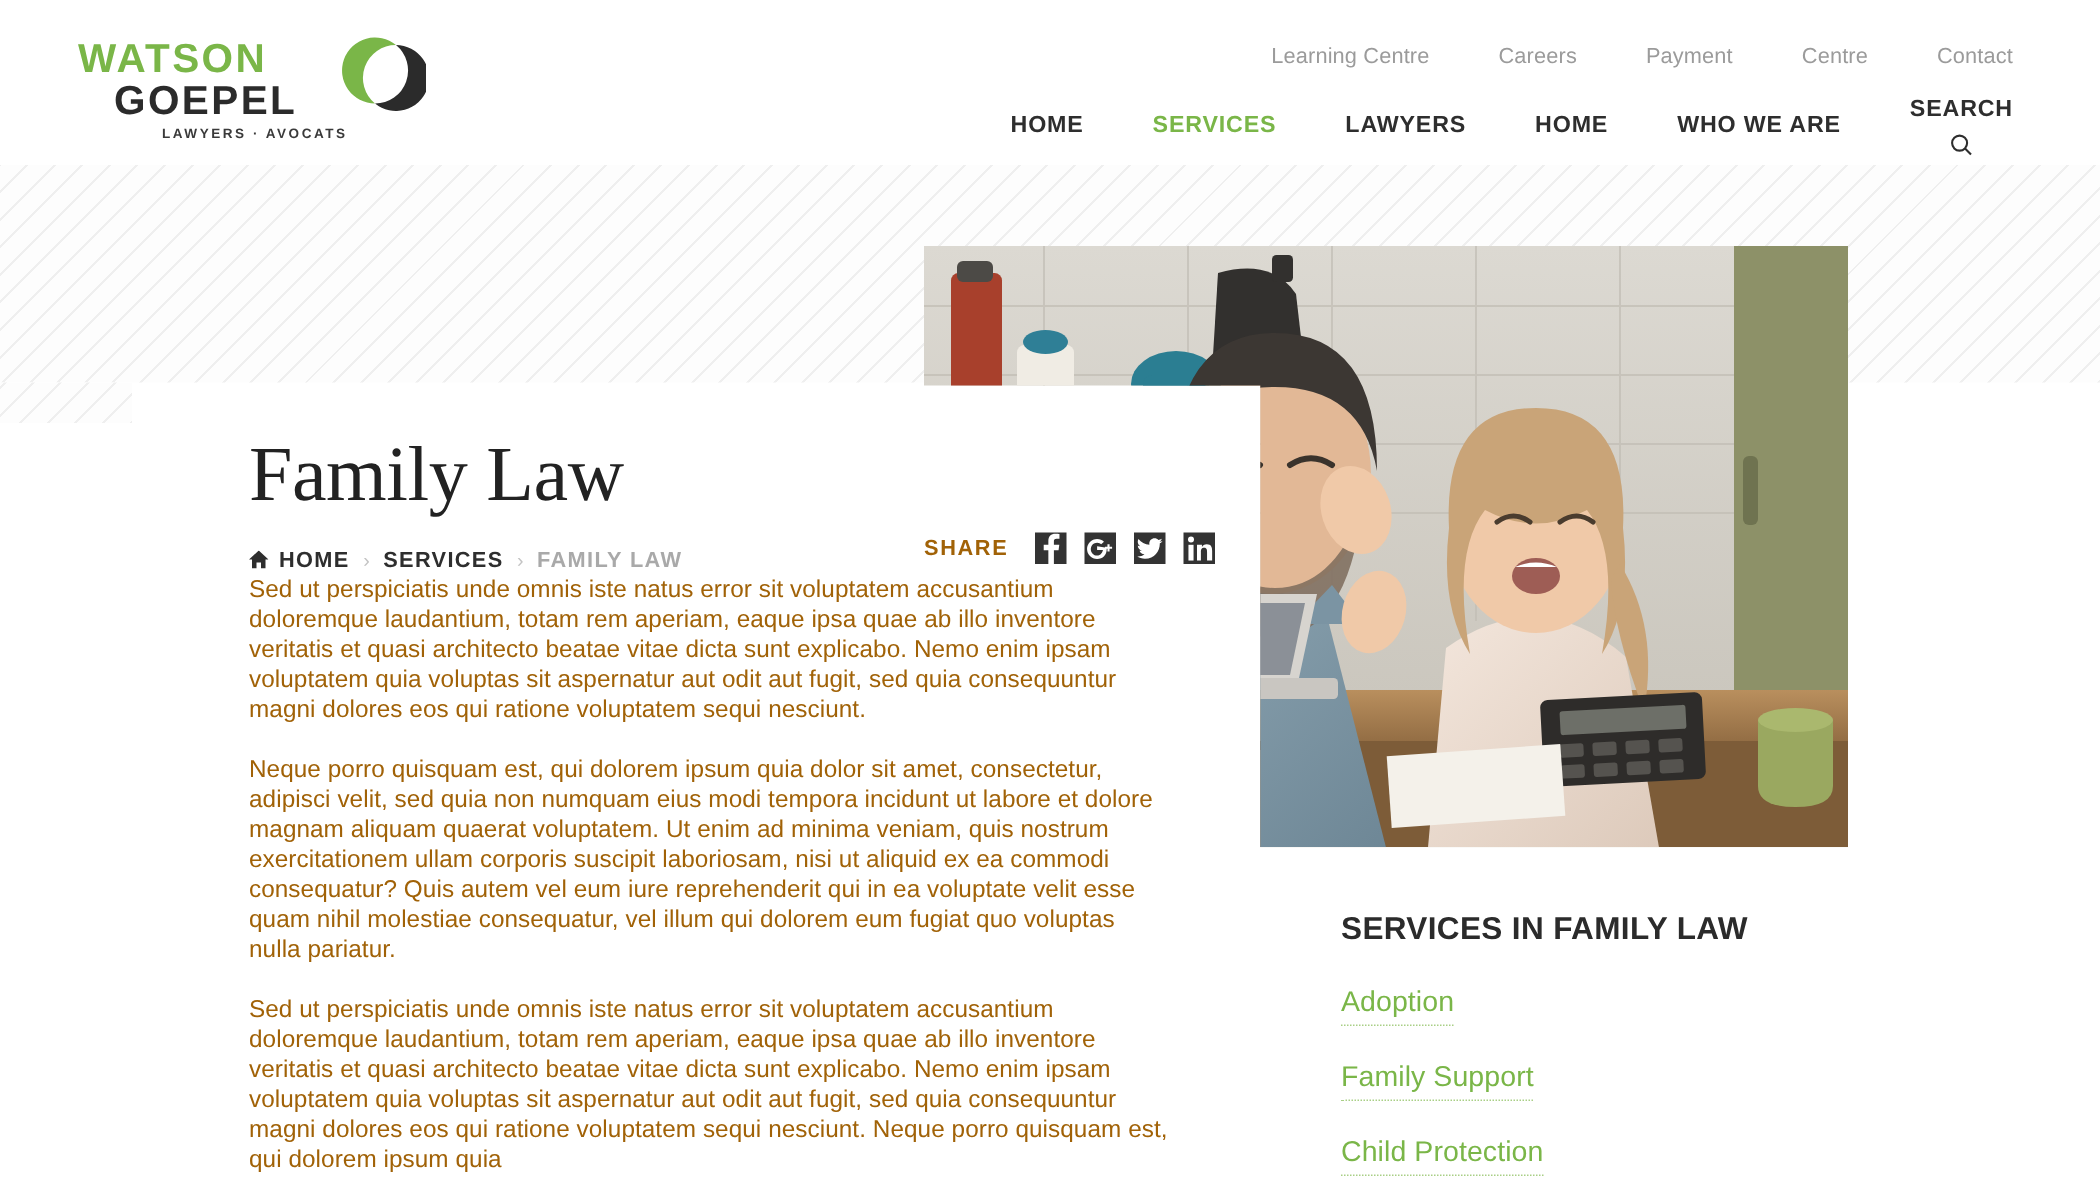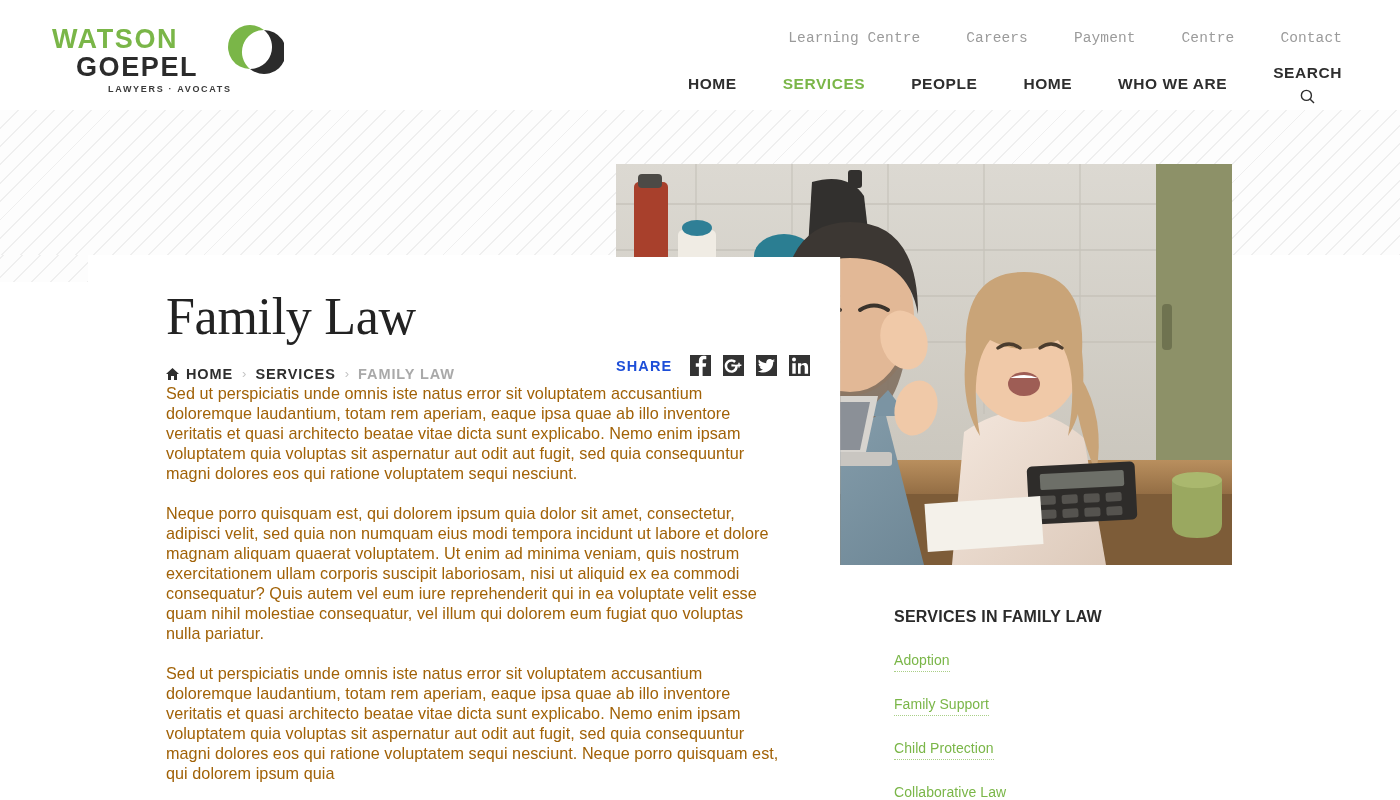--- a/index.html
+++ b/index.html
@@ -30,21 +30,20 @@
   }
   .logo-svg { display: block; width: 232px; height: 72px; }
 
   .top-nav {
     position: absolute;
     right: 58px;
     top: 30px;
     display: flex;
     gap: 46px;
     align-items: center;
-    font-family: Liberation Mono, monospace;
   }
   .top-nav a {
     font-size: 14.5px;
     color: #9b9b9b;
     text-decoration: none;
     letter-spacing: .1px;
     font-weight: 400;
   }
 
   .main-nav {
@@ -167,21 +166,21 @@
     left: 616px;
     top: 245px;
     display: flex;
     align-items: center;
     gap: 12px;
   }
   .share-label {
     font-size: 14.5px;
     font-weight: 700;
     letter-spacing: 1.1px;
-    color: #1d4ed8;
+    color: #a16207;
     margin-right: 6px;
   }
   .share-btn {
     width: 21px;
     height: 21px;
     background: #333333;
     display: flex;
     align-items: center;
     justify-content: center;
     border: 0;
@@ -198,29 +197,29 @@
   }
 
   
   .sidebar {
     position: absolute;
     left: 894px;
     top: 498px;
     width: 340px;
   }
   .sidebar-heading {
-    font-size: 16px;
+    font-size: 21px;
     font-weight: 700;
     letter-spacing: .25px;
     color: #2b2b2b;
     margin-bottom: 26px;
   }
   .service-link {
     display: block;
-    font-size: 14px;
+    font-size: 19px;
     color: #7ab648;
     text-decoration: none;
     margin-bottom: 24px;
     width: fit-content;
     padding-bottom: 3px;
     border-bottom: 1px dotted #a9cf86;
     letter-spacing: .05px;
   }
 </style>
 </head>
@@ -243,21 +242,21 @@
     <a href="#">Learning Centre</a>
     <a href="#">Careers</a>
     <a href="#">Payment</a>
     <a href="#">Centre</a>
     <a href="#">Contact</a>
   </nav>
 
   <nav class="main-nav">
     <a href="#">HOME</a>
     <a href="#" class="active">SERVICES</a>
-    <a href="#">PEOPLE</a>
+    <a href="#">LAWYERS</a>
     <a href="#">HOME</a>
     <a href="#">WHO WE ARE</a>
     <a href="#" class="search-link">
       <span>SEARCH</span>
       <svg class="search-glyph" width="15" height="15" viewBox="0 0 15 15">
         <circle cx="6.4" cy="6.4" r="5" fill="none" stroke="#2e2e2e" stroke-width="1.4"></circle>
         <line x1="10.2" y1="10.2" x2="14" y2="14" stroke="#2e2e2e" stroke-width="1.4"></line>
       </svg>
     </a>
   </nav>

